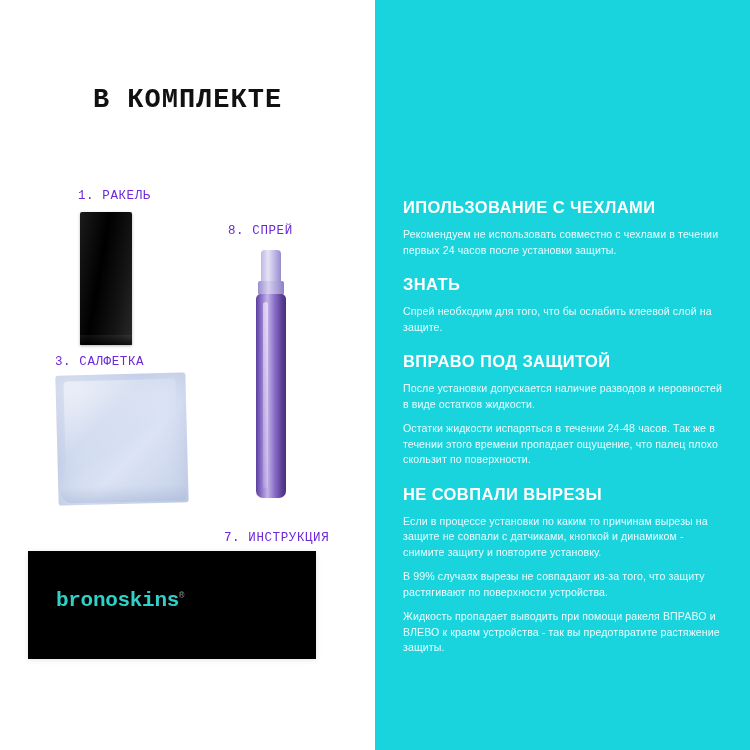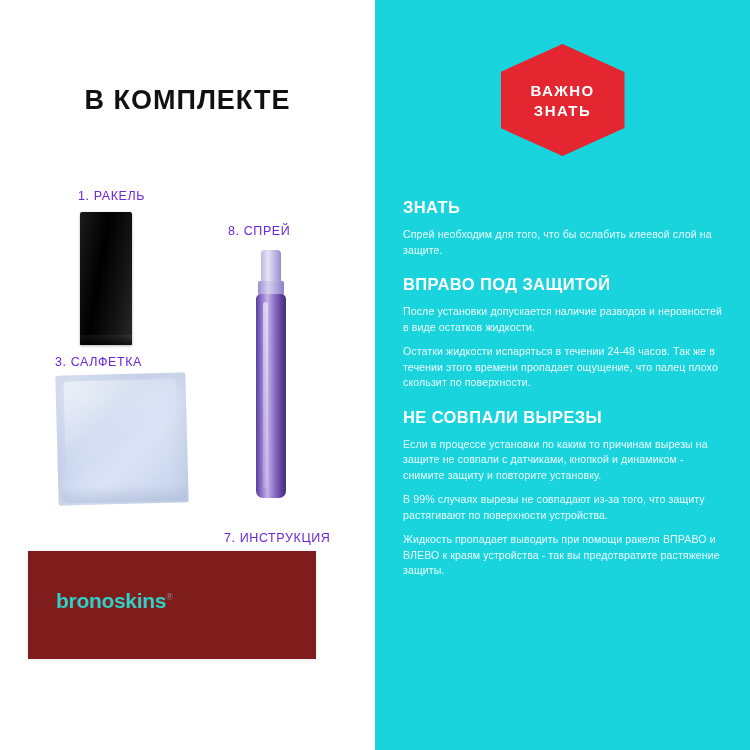--- a/index.html
+++ b/index.html
@@ -16,20 +16,21 @@
     height: 750px;
     display: flex;
   }
 
   
   .left {
     position: relative;
     width: 375px;
     height: 596px;
     background: #ffffff;
+    font-family: Liberation Mono, monospace;
   }
   .left-title {
     position: absolute;
     top: 85px;
     left: 0;
     width: 375px;
     text-align: center;
     font-size: 27px;
     font-weight: bold;
     letter-spacing: 1px;
@@ -135,21 +136,21 @@
     border-radius: 0 0 5px 12px;
   }
 
   
   .instruction {
     position: absolute;
     top: 551px;
     left: 28px;
     width: 288px;
     height: 108px;
-    background: #7f1d1d;
+    background: #000000;
     box-shadow: 0 1px 6px rgba(0,0,0,.10);
   }
   .brand {
     position: absolute;
     top: 38px;
     left: 28px;
     font-size: 21px;
     font-weight: bold;
     color: #2fd0c7;
     letter-spacing: -.3px;
@@ -239,27 +240,27 @@
 
     <div class="item-label lbl-4">7. ИНСТРУКЦИЯ</div>
     <div class="instruction">
       <div class="brand">
         <span>bronoskins</span><span class="brand-sub">®</span>
       </div>
     </div>
   </div>
 
   <div class="right">
-    <div class="badge">
-      <div class="badge-line">ВАЖНО</div>
-      <div class="badge-line">ЗНАТЬ</div>
-    </div>
 
     <div class="sections">
 
+      <div class="section">
+        <h2>ИПОЛЬЗОВАНИЕ С ЧЕХЛАМИ</h2>
+        <p>Рекомендуем не использовать совместно с чехлами в течении первых 24 часов после установки защиты.</p>
+      </div>
 
       <div class="section">
         <h2>ЗНАТЬ</h2>
         <p>Спрей необходим для того, что бы ослабить клеевой слой на защите.</p>
       </div>
 
       <div class="section">
         <h2>ВПРАВО ПОД ЗАЩИТОЙ</h2>
         <p>После установки допускается наличие разводов и неровностей в виде остатков жидкости.</p>
         <p>Остатки жидкости испаряться в течении 24-48 часов. Так же в течении этого времени пропадает ощущение, что палец плохо скользит по поверхности.</p>

